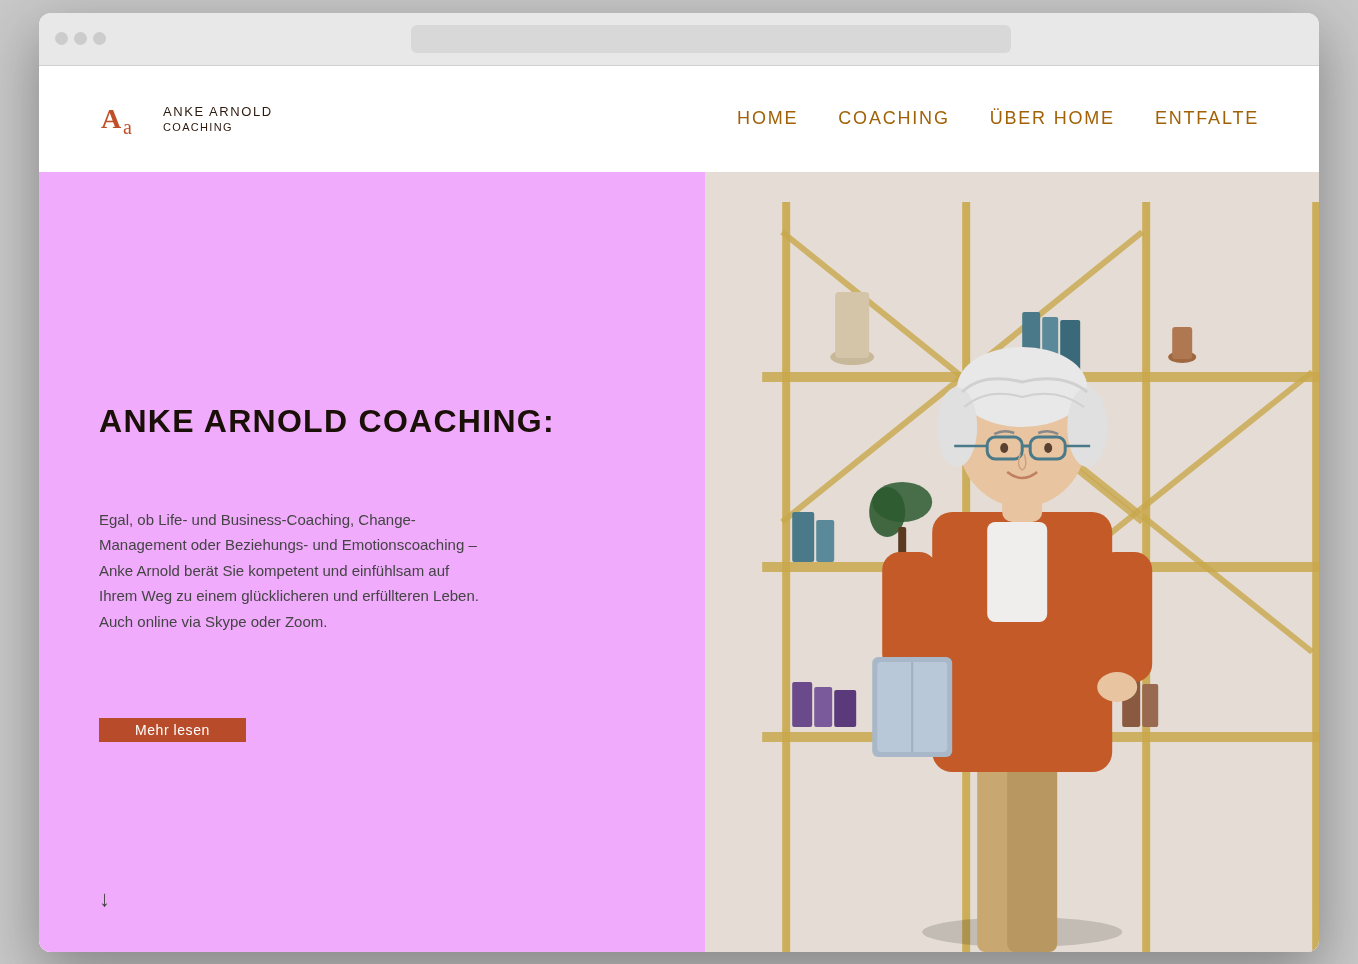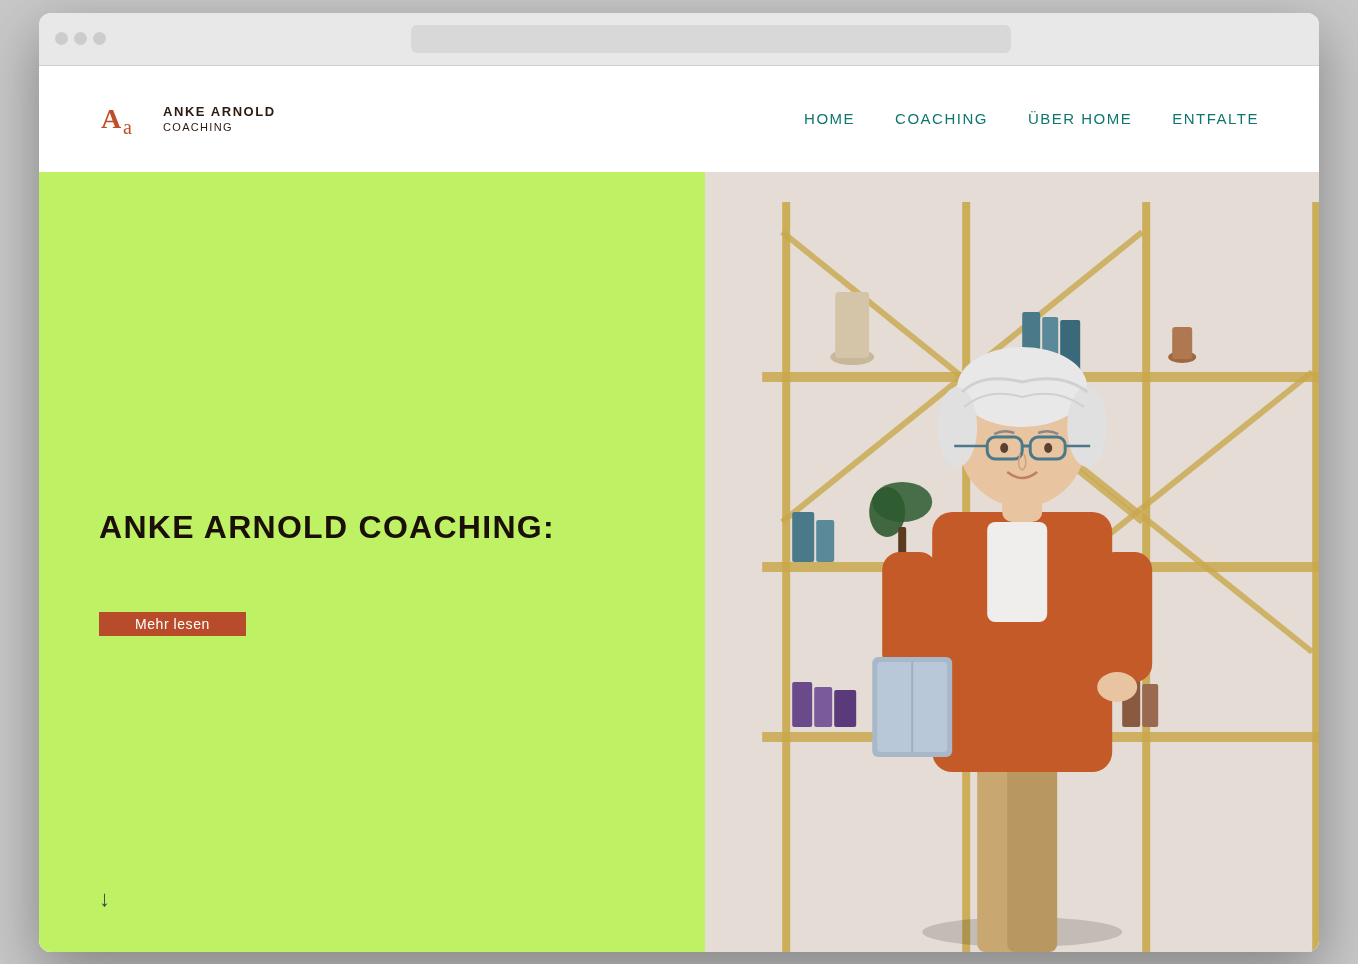--- a/index.html
+++ b/index.html
@@ -76,61 +76,61 @@
       height: 50px;
     }
 
     .logo-text {
       display: flex;
       flex-direction: column;
     }
 
     .logo-name {
       font-size: 13px;
-      font-weight: 700;
+      font-weight: 400;
       letter-spacing: 0.12em;
       color: #2c1a0e;
       line-height: 1.3;
     }
 
     .logo-sub {
       font-size: 11px;
       font-weight: 400;
       letter-spacing: 0.12em;
       color: #2c1a0e;
     }
 
     .site-nav {
       display: flex;
       gap: 40px;
       align-items: center;
     }
 
     .site-nav a {
       text-decoration: none;
-      font-size: 15px;
+      font-size: 18px;
       font-weight: 500;
       letter-spacing: 0.1em;
-      color: #0f766e;
+      color: #a16207;
     }
 
     
     .hero {
       display: flex;
       min-height: 780px;
     }
 
     .hero-left {
       flex: 0 0 52%;
       padding: 80px 60px 60px 60px;
       display: flex;
       flex-direction: column;
       justify-content: center;
       position: relative;
-      background: #bef264;
+      background: #f0abfc;
       gap: 24px;
     }
 
     .hero-title {
       font-size: 32px;
       font-weight: 700;
       letter-spacing: 0.04em;
       color: #1a1008;
       line-height: 1.3;
       margin-bottom: 40px;
@@ -212,20 +212,21 @@
         <a href="#">ÜBER HOME</a>
         <a href="#">ENTFALTE</a>
       </nav>
     </header>
 
     <section class="hero">
       <div class="hero-left">
         <h1 class="hero-title">
           <span>ANKE ARNOLD COACHING:</span><br>
         </h1>
+        <p class="hero-body">Egal, ob Life- und Business-Coaching, Change-Management oder Beziehungs- und Emotionscoaching – Anke Arnold berät Sie kompetent und einfühlsam auf Ihrem Weg zu einem glücklicheren und erfüllteren Leben. Auch online via Skype oder Zoom.</p>
         <a href="#" class="btn-primary">Mehr lesen</a>
         <div class="scroll-arrow">↓</div>
       </div>
 
       <div class="hero-right">
         
         <svg width="100%" height="100%" viewBox="0 0 620 780" xmlns="http://www.w3.org/2000/svg" preserveAspectRatio="xMidYMid slice">
 
           <rect width="620" height="780" fill="#d8d0c8"></rect>
 

